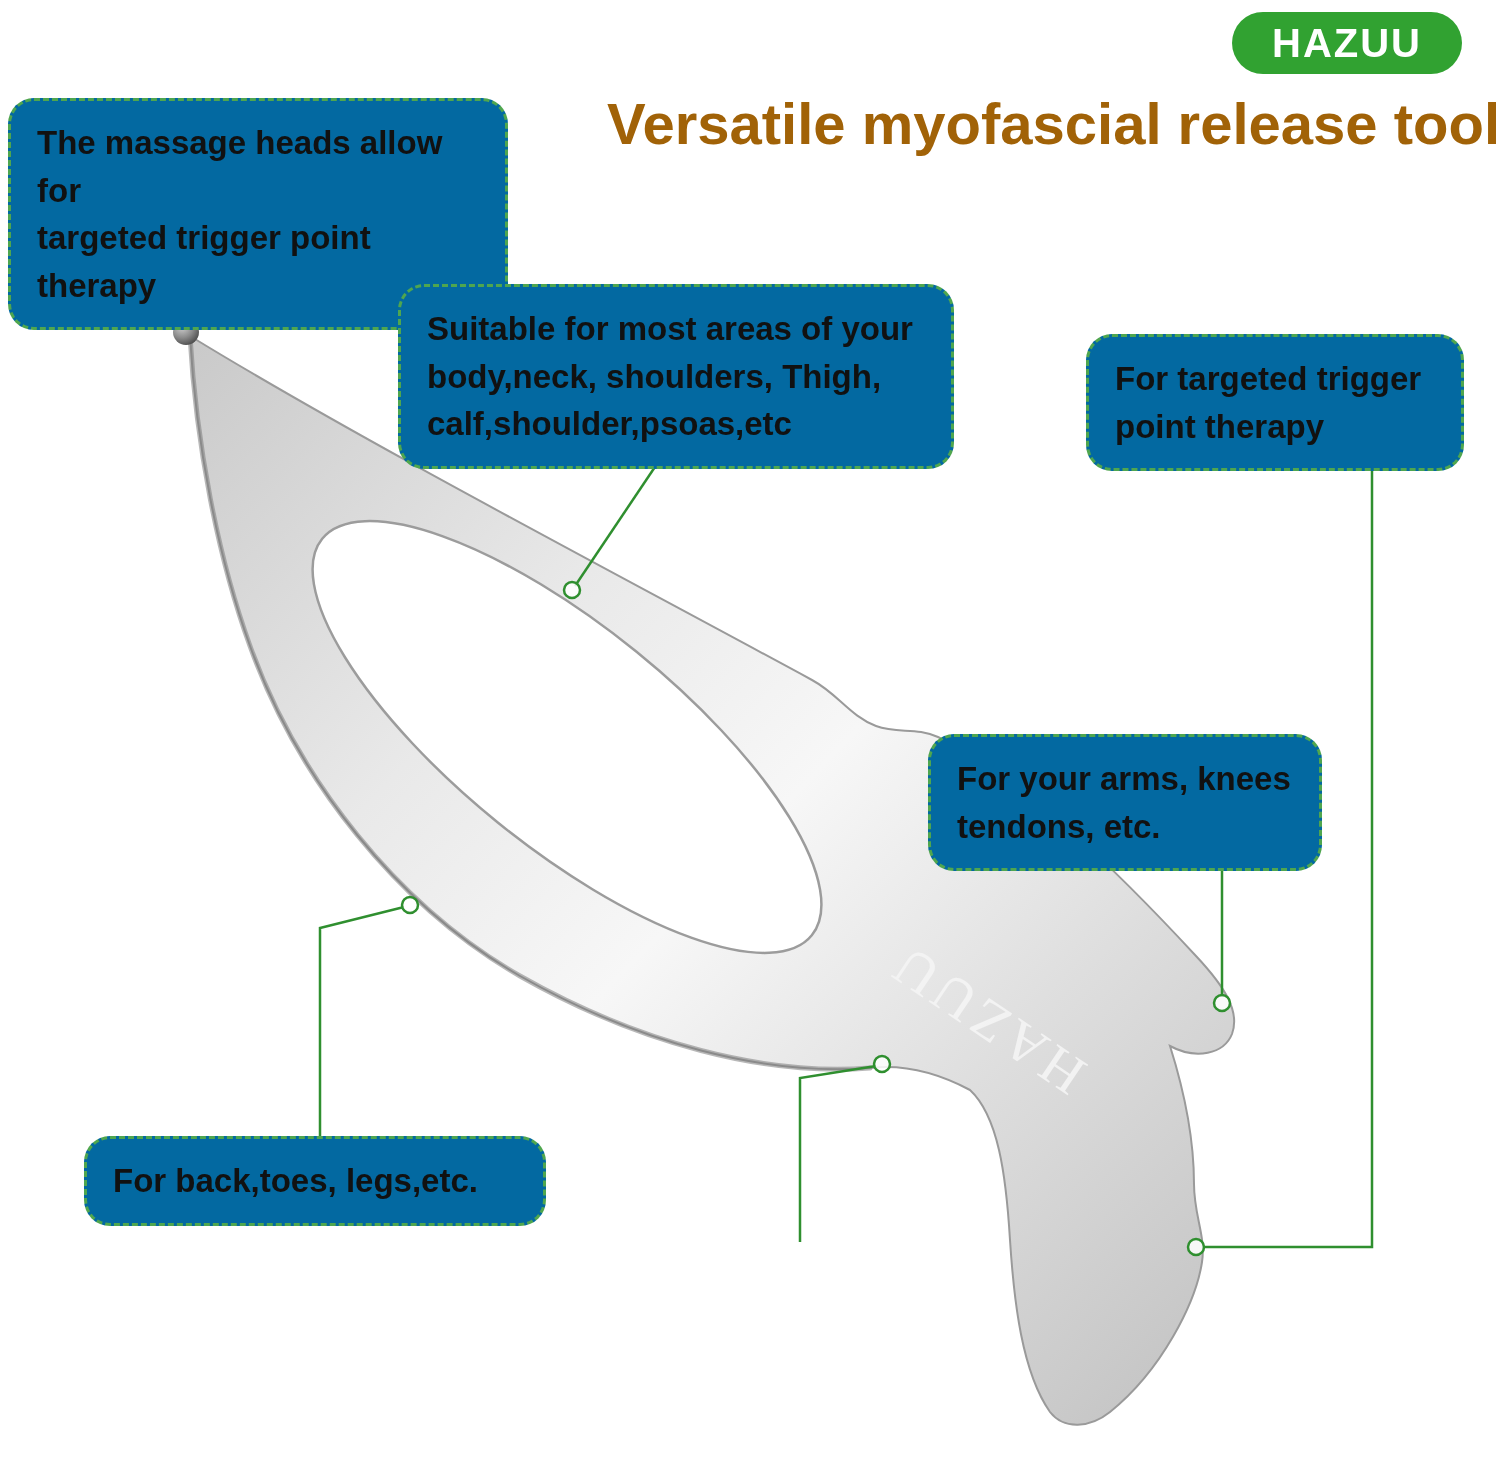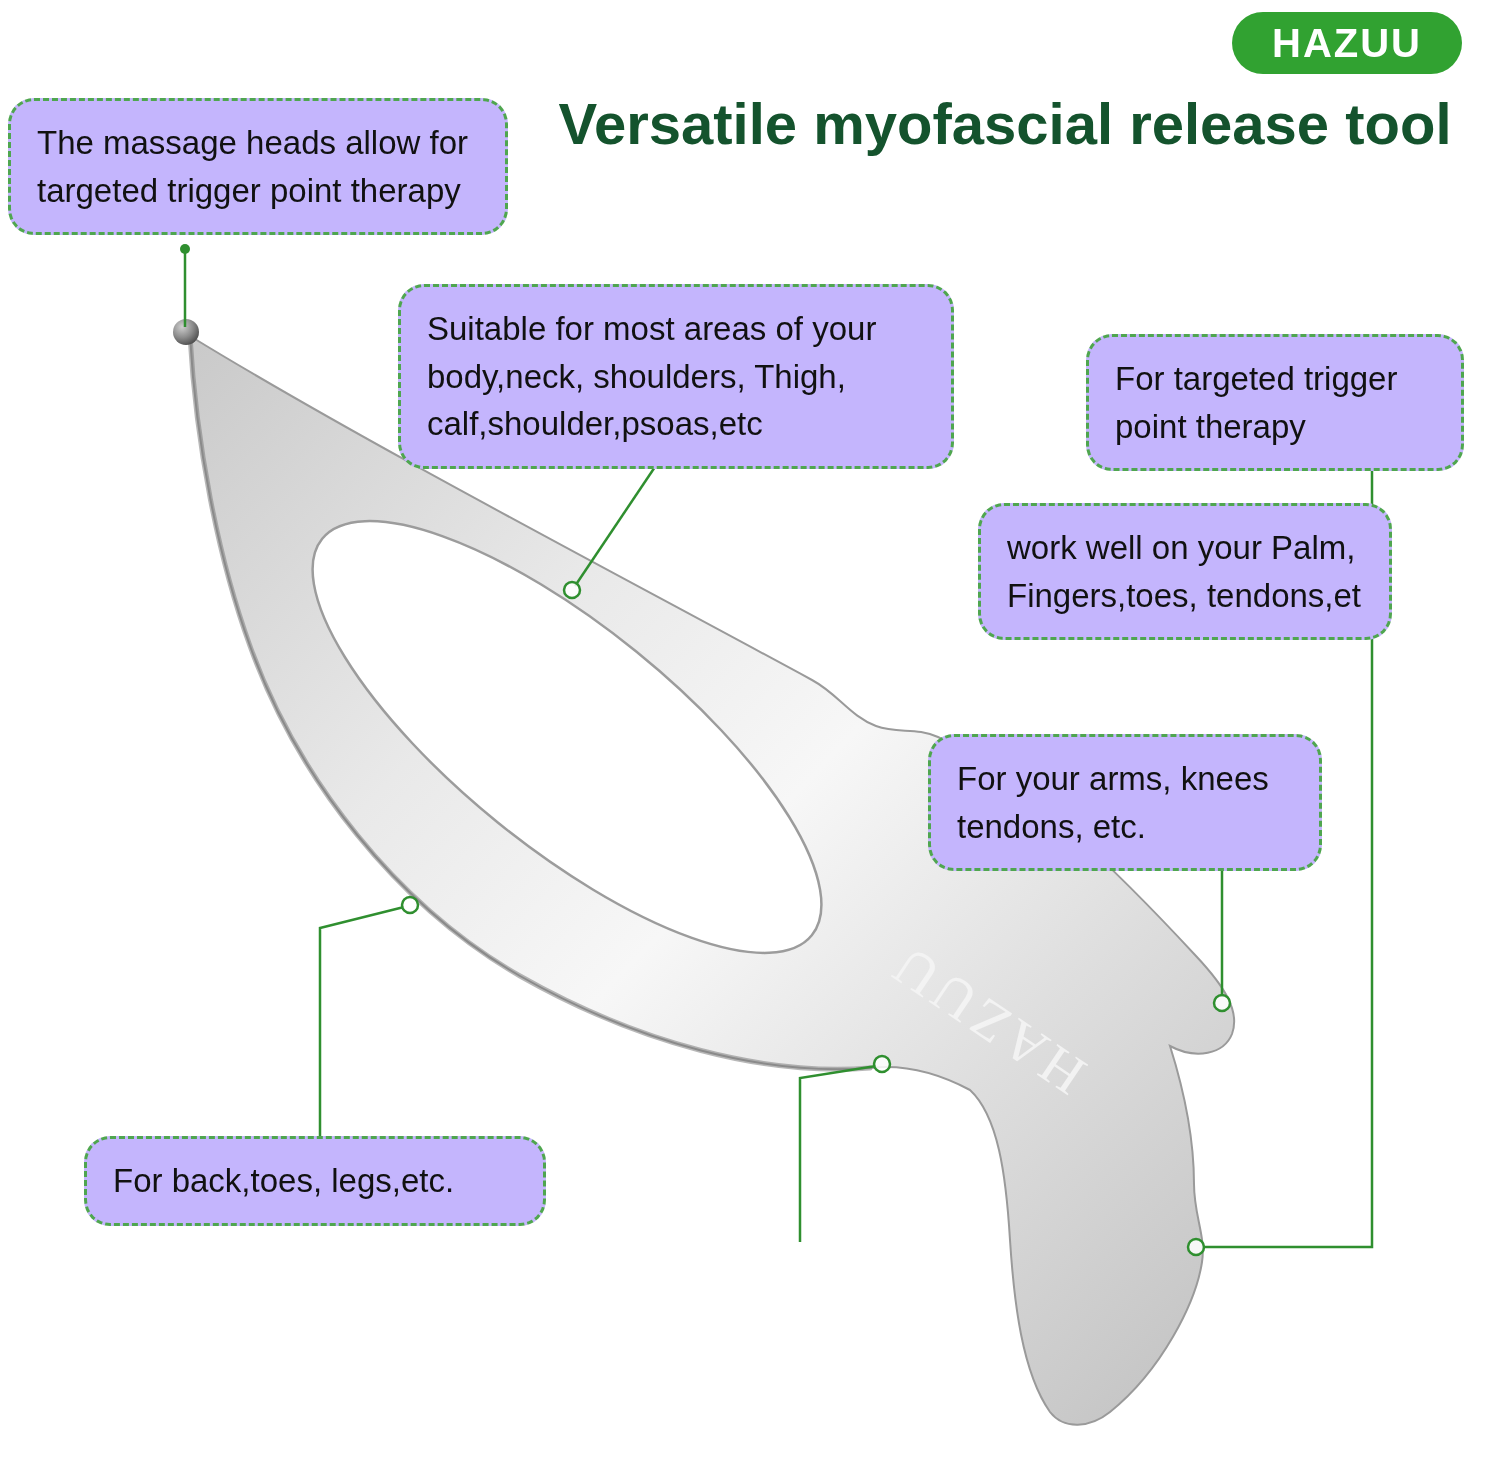--- a/index.html
+++ b/index.html
@@ -3,27 +3,28 @@
 <meta charset="utf-8">
 <style>
   html,body { margin:0; padding:0; background:#ffffff; }
   #canvas {
     position:relative; width:1500px; height:1482px; background:#ffffff;
     font-family:"Liberation Sans", sans-serif; overflow:hidden;
   }
   #tool-svg { position:absolute; left:0; top:0; z-index:1; }
   .callout {
     position:absolute; z-index:2; box-sizing:border-box;
-    border:3px dashed #4fa64f; border-radius:26px; background:#c4b5fd;
+    border:3px dashed #4fa64f; border-radius:26px; background:#0369a1;
     color:#111111; font-size:33px; line-height:1.44; padding:18px 26px;
     white-space:pre-line;
+    font-weight:bold;
   }
   .title {
     position:absolute; z-index:2; left:510px; top:90px; width:990px;
-    text-align:center; font-size:58px; font-weight:bold; color:#14532d;
+    text-align:right; font-size:58px; font-weight:bold; color:#a16207;
   }
   .badge {
     position:absolute; z-index:2; left:1232px; top:12px; width:230px; height:62px;
     background:#31a231; color:#ffffff; border-radius:33px;
     display:flex; align-items:center; justify-content:center;
     font-size:40px; font-weight:bold; letter-spacing:2px;
   }
   #callout-massage  { left:8px;    top:98px;   width:500px; }
   #callout-suitable { left:398px;  top:284px;  width:556px; }
   #callout-targeted { left:1086px; top:334px;  width:378px; }
@@ -104,19 +105,17 @@
 
   <div class="title">Versatile myofascial release tool</div>
 
   <div class="callout" id="callout-massage">The massage heads allow for
 targeted trigger point therapy</div>
   <div class="callout" id="callout-suitable">Suitable for most areas of your
 body,neck, shoulders, Thigh,
 calf,shoulder,psoas,etc</div>
   <div class="callout" id="callout-targeted">For targeted trigger
 point therapy</div>
-  <div class="callout" id="callout-palm">work well on your Palm,
-Fingers,toes, tendons,et</div>
   <div class="callout" id="callout-arms">For your arms, knees
 tendons, etc.</div>
   <div class="callout" id="callout-back">For back,toes, legs,etc.</div>
 
 </div>
 
 </body></html>

